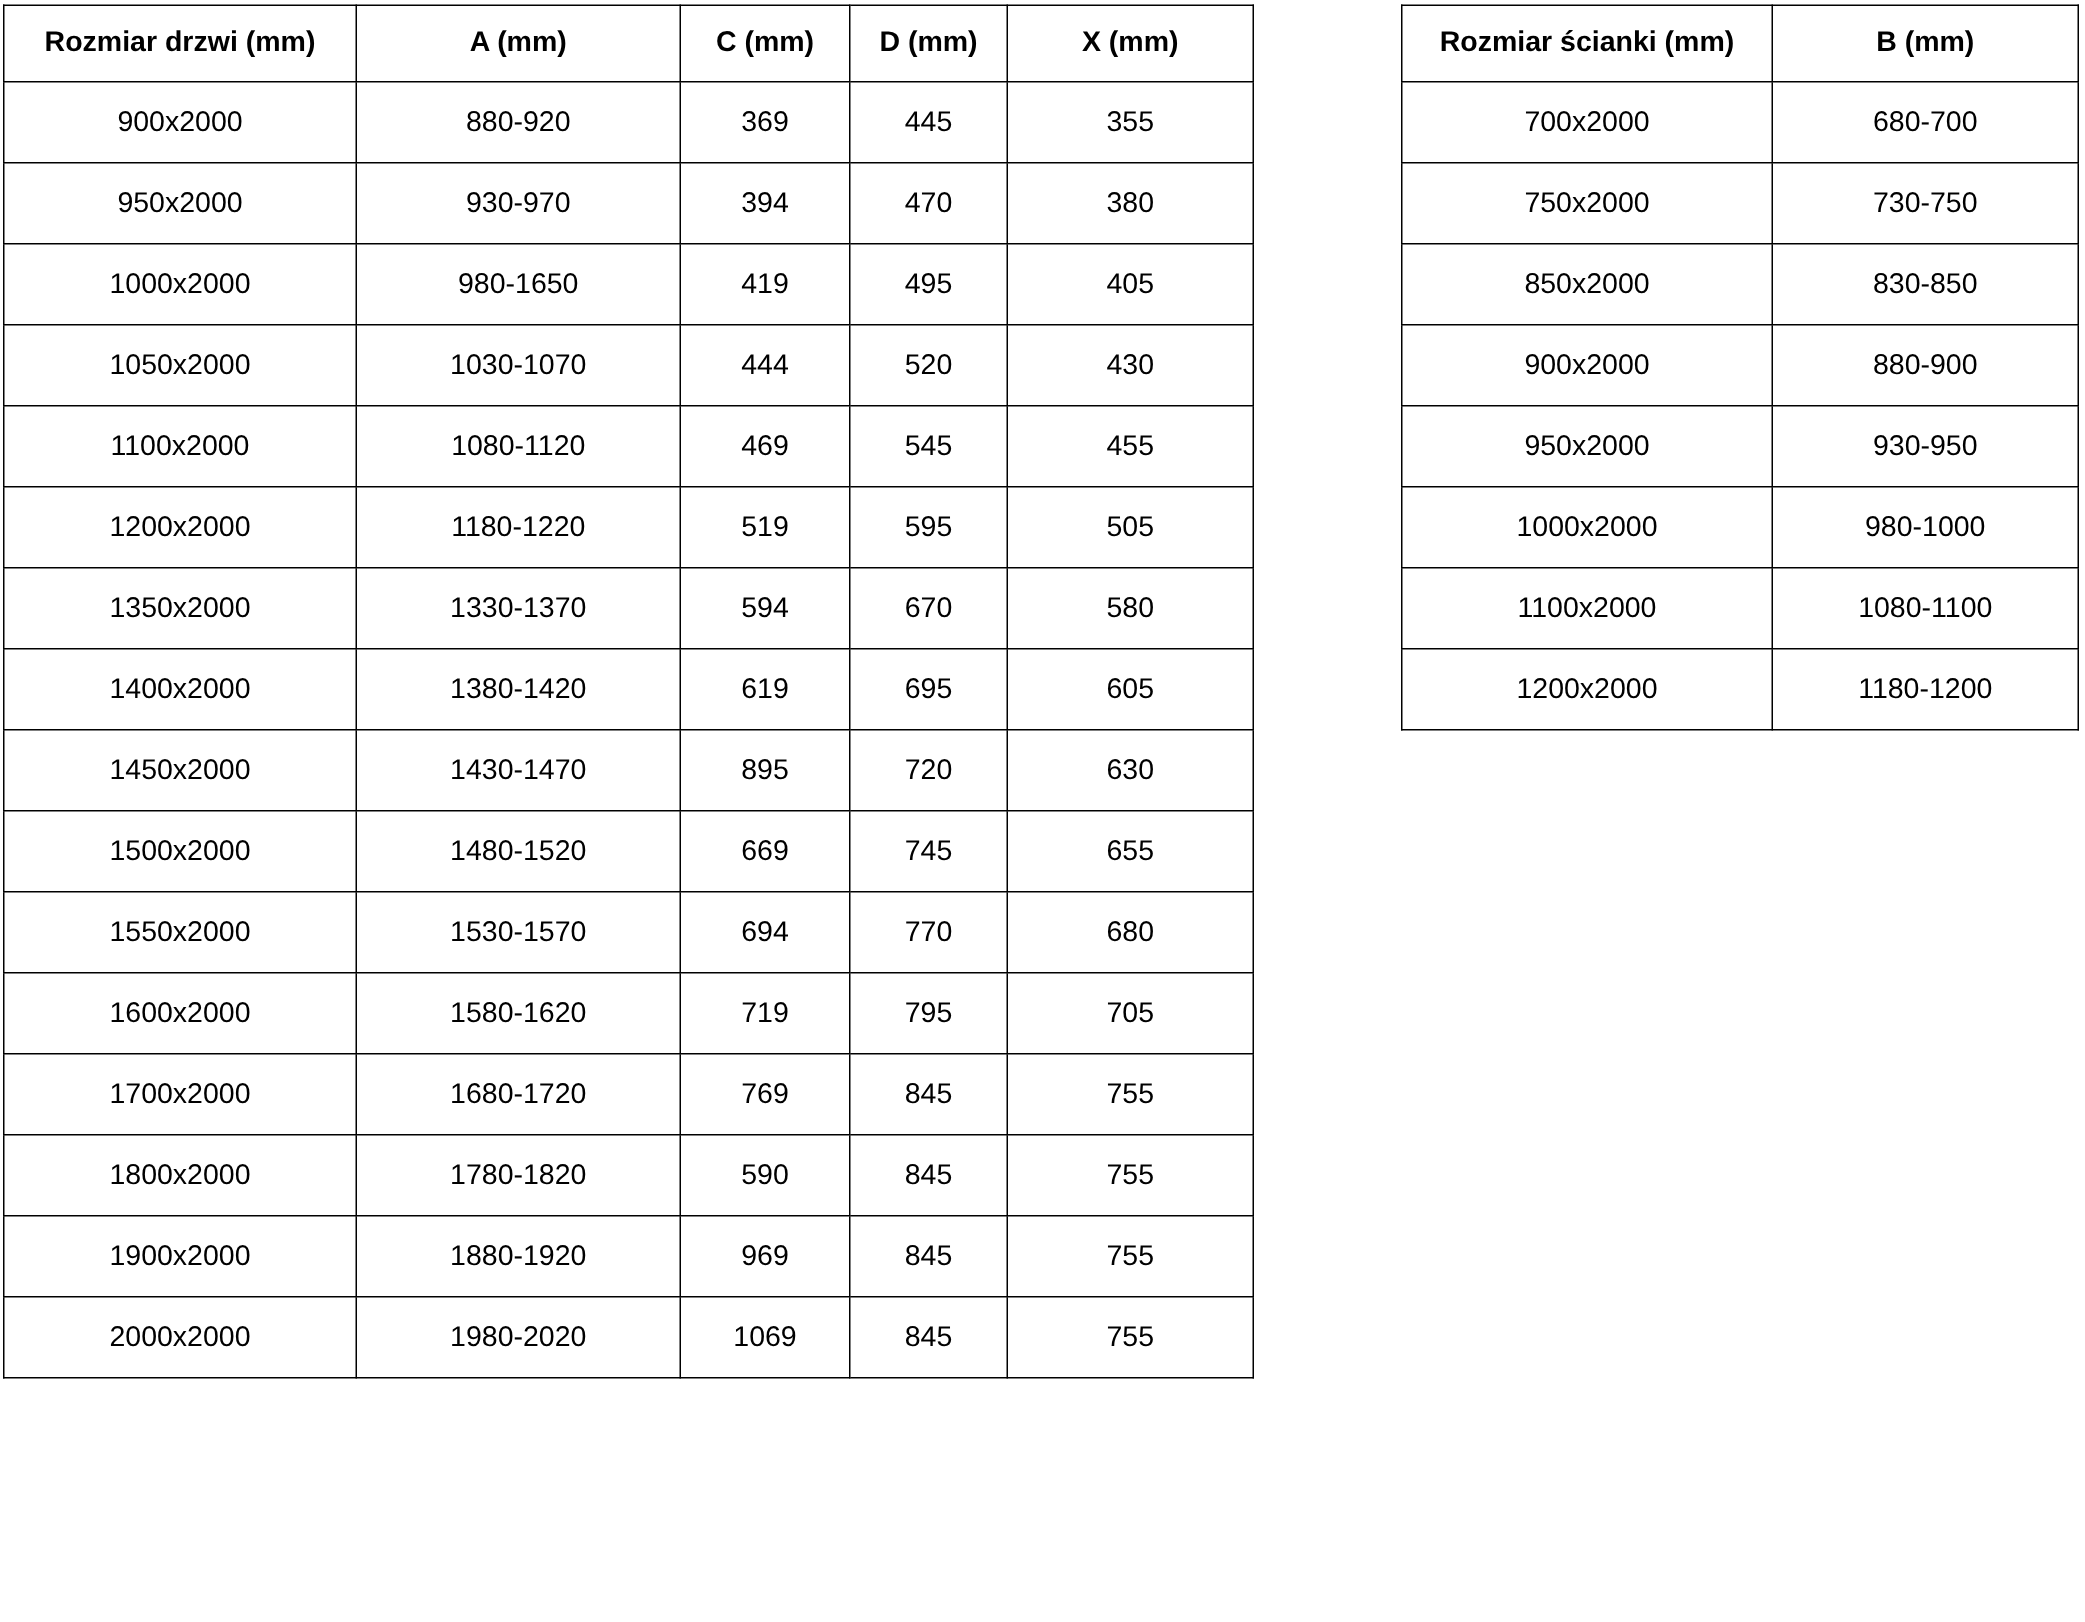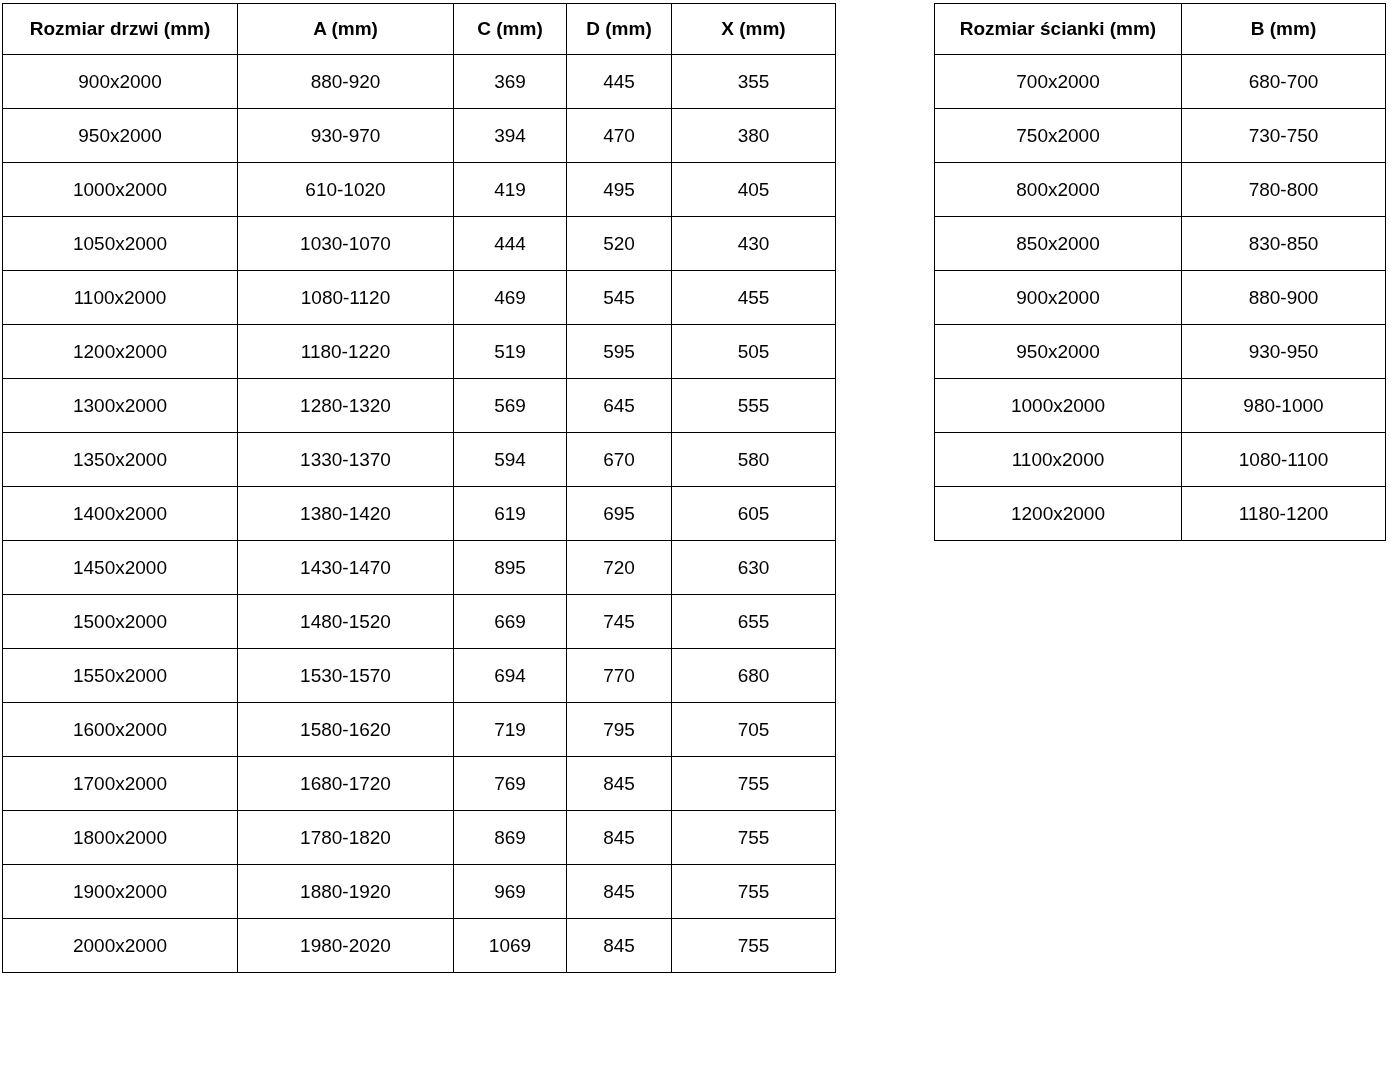--- a/index.html
+++ b/index.html
@@ -101,21 +101,21 @@
       </tr>
       <tr>
         <td>950x2000</td>
         <td>930-970</td>
         <td>394</td>
         <td>470</td>
         <td>380</td>
       </tr>
       <tr>
         <td>1000x2000</td>
-        <td>610-1020</td>
+        <td>980-1650</td>
         <td>419</td>
         <td>495</td>
         <td>405</td>
       </tr>
       <tr>
         <td>1050x2000</td>
         <td>1030-1070</td>
         <td>444</td>
         <td>520</td>
         <td>430</td>
@@ -128,27 +128,20 @@
         <td>455</td>
       </tr>
       <tr>
         <td>1200x2000</td>
         <td>1180-1220</td>
         <td>519</td>
         <td>595</td>
         <td>505</td>
       </tr>
       <tr>
-        <td>1300x2000</td>
-        <td>1280-1320</td>
-        <td>569</td>
-        <td>645</td>
-        <td>555</td>
-      </tr>
-      <tr>
         <td>1350x2000</td>
         <td>1330-1370</td>
         <td>594</td>
         <td>670</td>
         <td>580</td>
       </tr>
       <tr>
         <td>1400x2000</td>
         <td>1380-1420</td>
         <td>619</td>
@@ -186,21 +179,21 @@
       <tr>
         <td>1700x2000</td>
         <td>1680-1720</td>
         <td>769</td>
         <td>845</td>
         <td>755</td>
       </tr>
       <tr>
         <td>1800x2000</td>
         <td>1780-1820</td>
-        <td>869</td>
+        <td>590</td>
         <td>845</td>
         <td>755</td>
       </tr>
       <tr>
         <td>1900x2000</td>
         <td>1880-1920</td>
         <td>969</td>
         <td>845</td>
         <td>755</td>
       </tr>
@@ -228,24 +221,20 @@
     <tbody>
       <tr>
         <td>700x2000</td>
         <td>680-700</td>
       </tr>
       <tr>
         <td>750x2000</td>
         <td>730-750</td>
       </tr>
       <tr>
-        <td>800x2000</td>
-        <td>780-800</td>
-      </tr>
-      <tr>
         <td>850x2000</td>
         <td>830-850</td>
       </tr>
       <tr>
         <td>900x2000</td>
         <td>880-900</td>
       </tr>
       <tr>
         <td>950x2000</td>
         <td>930-950</td>

